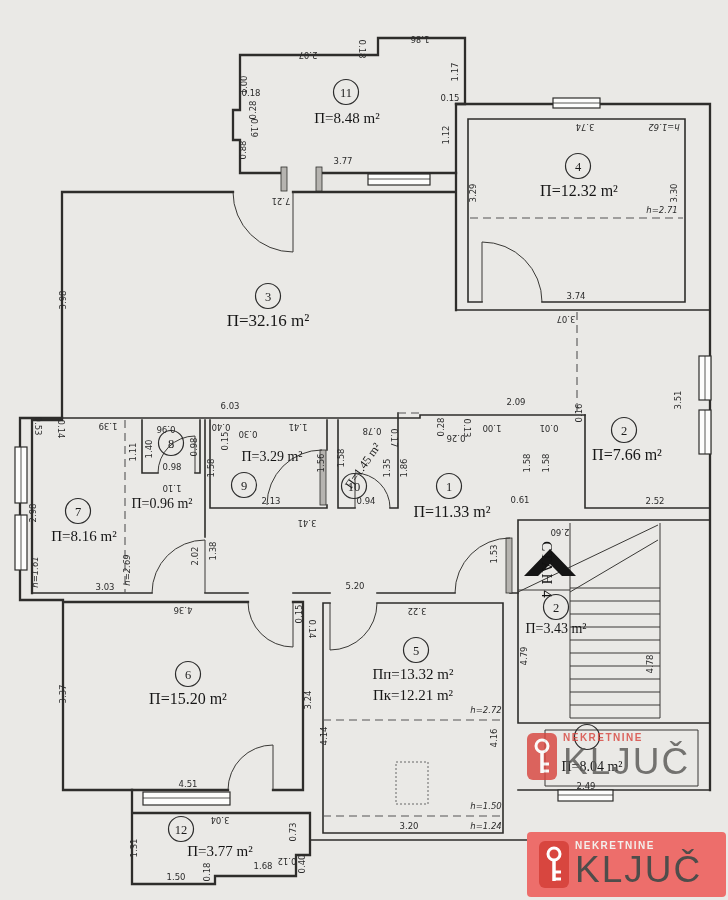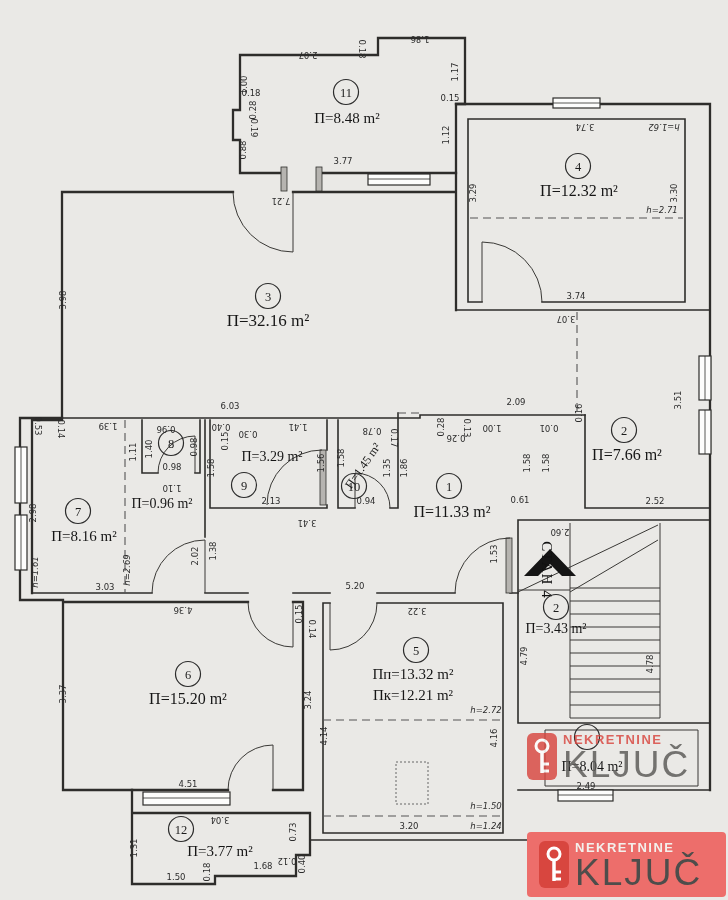--- a/index.html
+++ b/index.html
@@ -25,21 +25,21 @@
   .roomcircle{fill:none;stroke:#2b2b2b;stroke-width:1.2;}
   .roomnum{font-family:"Liberation Serif",serif;font-size:12.5px;fill:#1c1c1c;}
   .area{font-family:"Liberation Serif",serif;fill:#161616;}
   .stanlabel{font-family:"Liberation Serif",serif;font-size:15px;fill:#111;letter-spacing:1px;}
   .arrow{fill:#151515;}
 
   .logo{position:absolute;display:flex;align-items:flex-start;gap:6px;}
   .logo .tile{width:30px;height:47px;border-radius:6px;background:#d8463f;
     display:flex;align-items:center;justify-content:center;flex:0 0 auto;}
   .logo .txt{display:flex;flex-direction:column;line-height:1;}
-  .logo .line1{font-weight:bold;font-size:13px;letter-spacing:1.5px;
+  .logo .line1{font-weight:bold;font-size:10px;letter-spacing:1.5px;
     font-family:"Liberation Sans",sans-serif;}
   .logo .line2{font-weight:normal;font-size:37px;letter-spacing:2px;margin-top:0px;
     font-family:"Liberation Sans",sans-serif;text-align:center;}
   #wm-top{left:527px;top:733px;opacity:.82;}
   #wm-top .line1{color:#d8463f;}
   #wm-top .line2{color:#595856;}
   #banner{position:absolute;left:527px;top:832px;width:199px;height:65px;
     background:#ed6e6b;border-radius:4px;}
   #banner .logo{left:12px;top:9px;}
   #banner .line1{color:#f3f0ec;}

